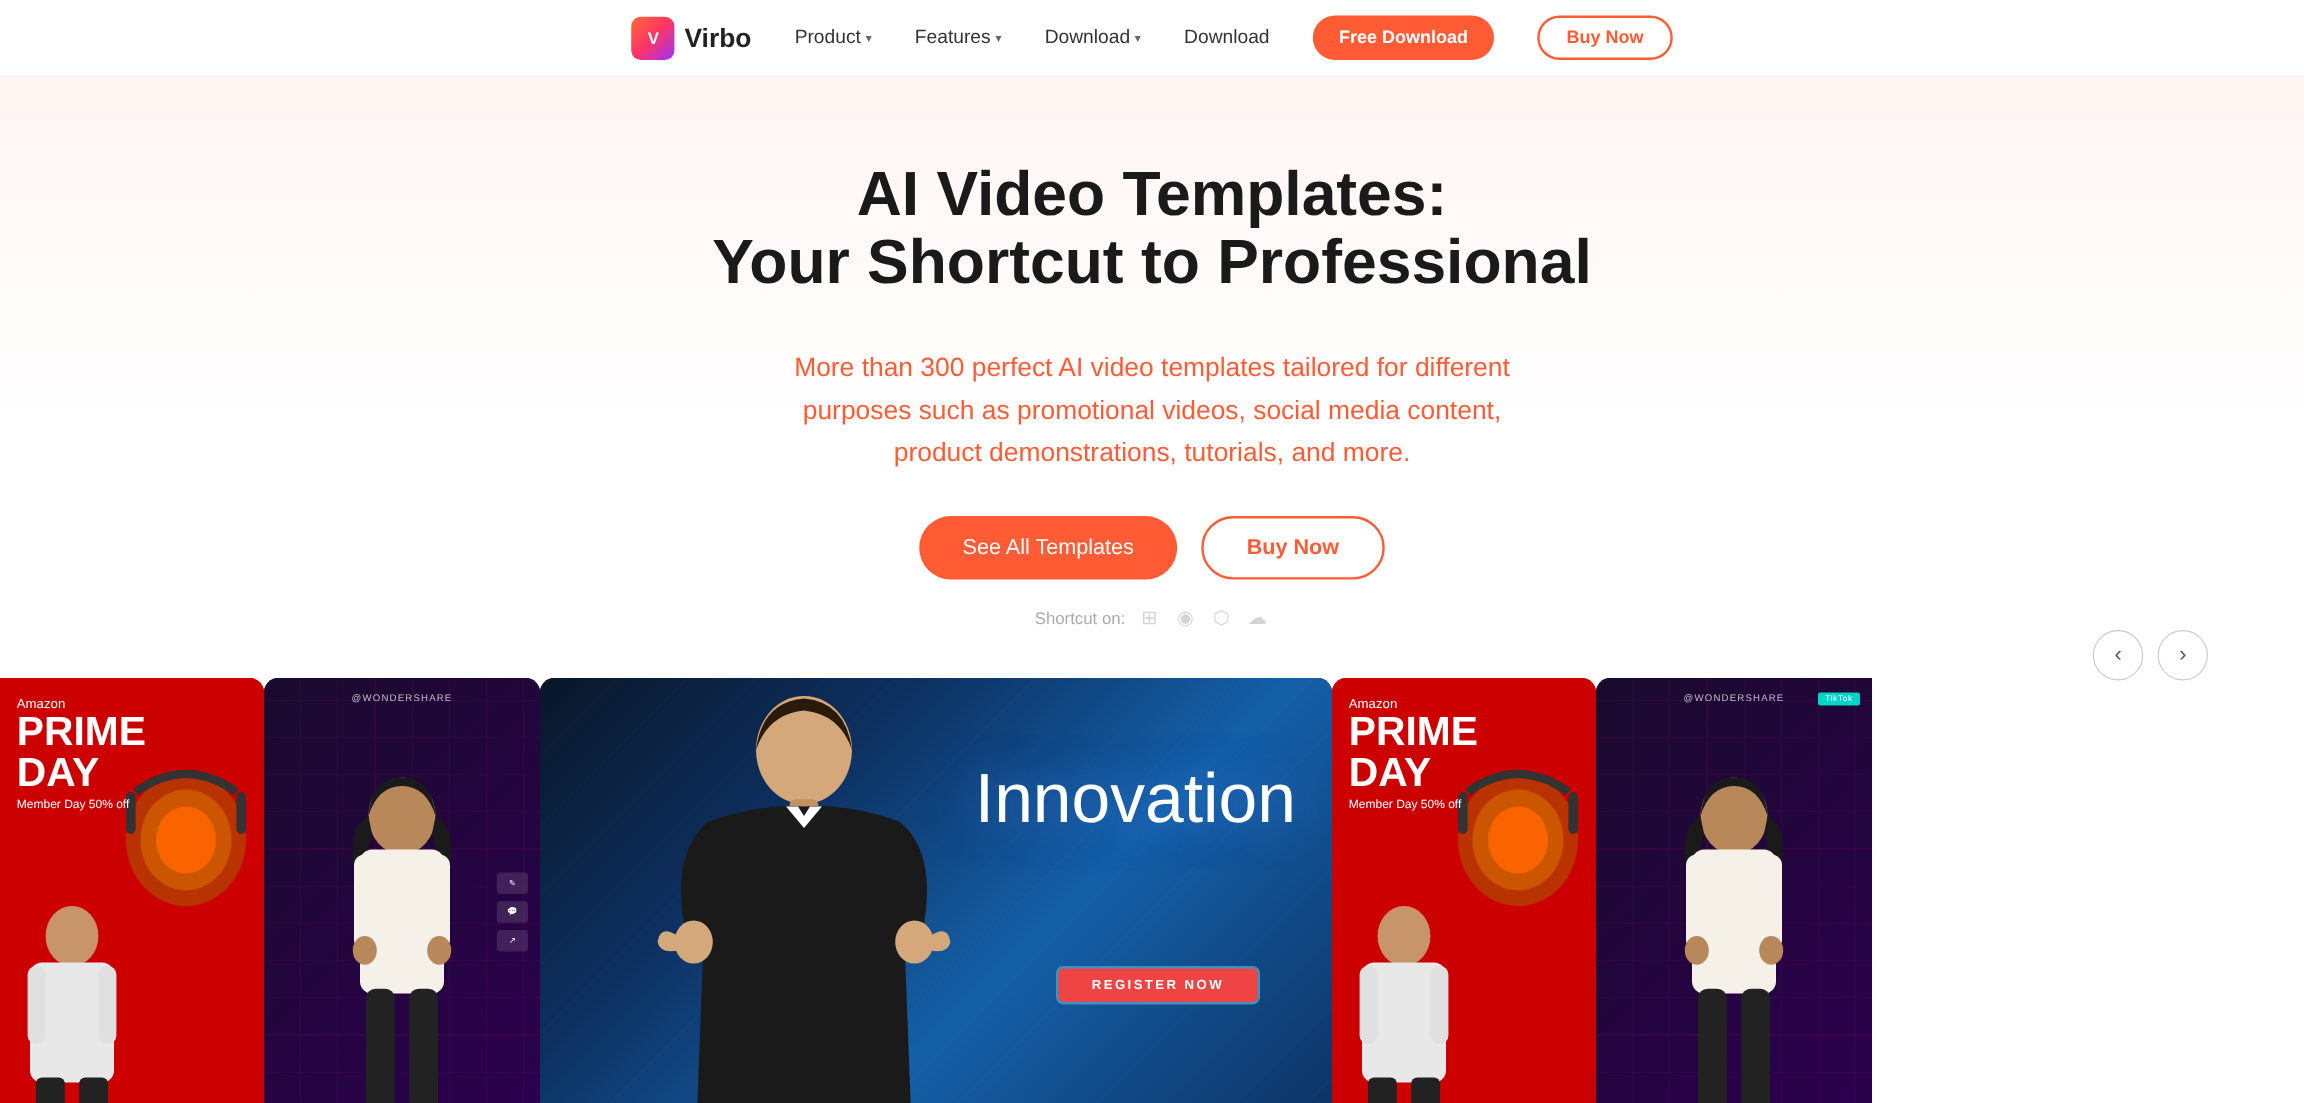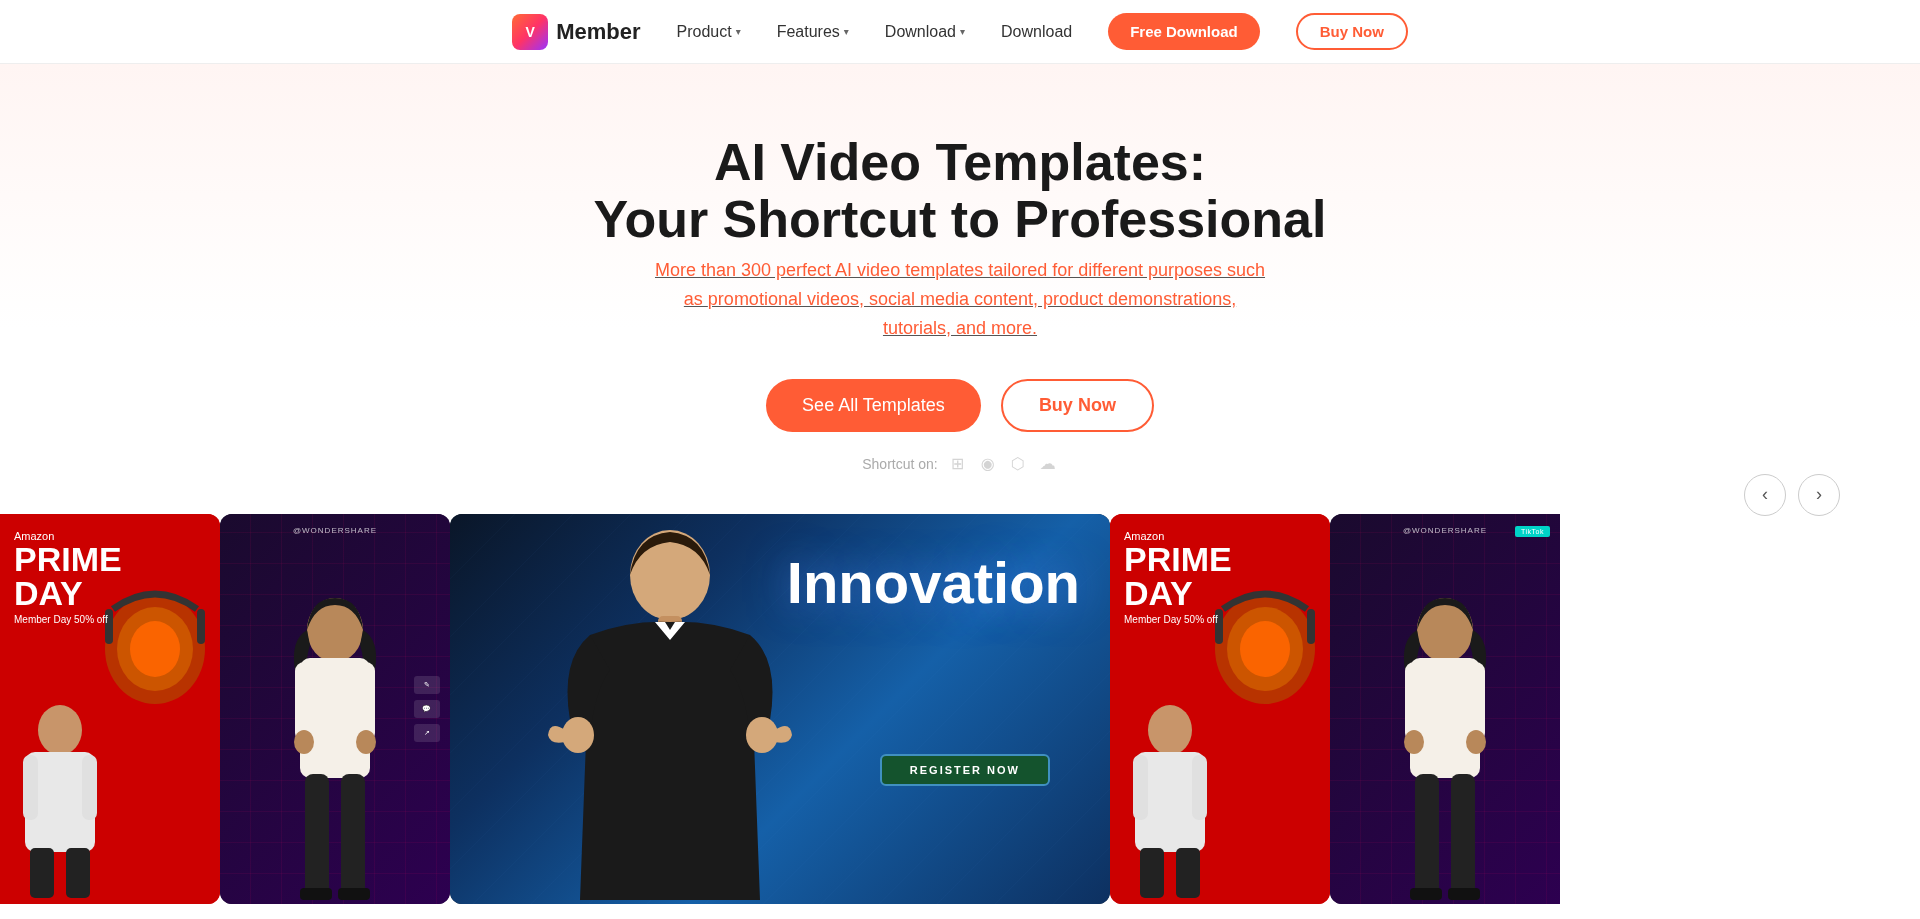--- a/index.html
+++ b/index.html
@@ -84,26 +84,25 @@
     }
     .hero h1 {
       font-size: 52px;
       font-weight: 900;
       color: #1a1a1a;
       line-height: 1.1;
       max-width: 900px;
       margin: 0 auto;
     }
     .hero p {
-      font-size: 18px;
+      font-size: 22px;
       color: #555;
       max-width: 620px;
-      margin: 8px auto 0;
+      margin: 40px auto 0;
       line-height: 1.6;
-      text-decoration: underline;
     }
     .hero p span {
       color: #ff5c35;
     }
     .hero-buttons {
       display: flex;
       align-items: center;
       justify-content: center;
       gap: 20px;
       margin-top: 36px;
@@ -252,21 +251,21 @@
     ::-webkit-scrollbar-track { background: #f0f0f0; }
     ::-webkit-scrollbar-thumb { background: #ccc; border-radius: 3px; }
   </style>
 </head>
 <body>
 
 <nav>
   <div class="nav-inner">
     <a class="logo">
       <div class="logo-icon">V</div>
-      <span>Member</span>
+      <span>Virbo</span>
     </a>
     <div class="nav-item">
       <span>Product</span>
       <span class="chevron">▾</span>
     </div>
     <div class="nav-item">
       <span>Features</span>
       <span class="chevron">▾</span>
     </div>
     <div class="nav-item">
@@ -408,24 +407,24 @@
 
           <ellipse cx="48" cy="215" rx="16" ry="18" fill="#d4a87a"></ellipse>
           <ellipse cx="232" cy="215" rx="16" ry="18" fill="#d4a87a"></ellipse>
 
           <path d="M35 210 Q20 200 18 215 Q20 225 35 222Z" fill="#d4a87a"></path>
           <path d="M245 210 Q260 200 262 215 Q260 225 245 222Z" fill="#d4a87a"></path>
         </svg>
       </div>
 
       <div style="position:absolute;right:30px;top:40px;color:#fff;z-index:3;text-align:right;">
-        <div style="font-size:58px;font-weight:700;line-height:1;text-shadow:0 0 40px rgba(80,140,255,0.6);">Innovation</div>
-      </div>
-
-      <div style="position:absolute;right:60px;top:240px;background:#14532d;border:2px solid #4090c0;border-radius:6px;padding:8px 28px;color:#fff;font-size:11px;font-weight:700;letter-spacing:2px;z-index:3;">REGISTER NOW</div>
+        <div style="font-size:58px;font-weight:400;line-height:1;text-shadow:0 0 40px rgba(80,140,255,0.6);margin-top:32px;">Innovation</div>
+      </div>
+
+      <div style="position:absolute;right:60px;top:240px;background:#ef4444;border:2px solid #4090c0;border-radius:6px;padding:8px 28px;color:#fff;font-size:11px;font-weight:700;letter-spacing:2px;z-index:3;">REGISTER NOW</div>
 
     </div>
 
     <div class="video-card small card-amazon">
       <div style="position:relative;width:100%;height:100%;background:#cc0000;">
         <div style="position:absolute;top:16px;left:14px;color:#fff;z-index:2;">
           <div style="font-size:11px;">Amazon</div>
           <div style="font-size:34px;font-weight:900;line-height:1;">PRIME<br>DAY</div>
           <div style="font-size:10px;margin-top:4px;">Member Day 50% off</div>
         </div>

